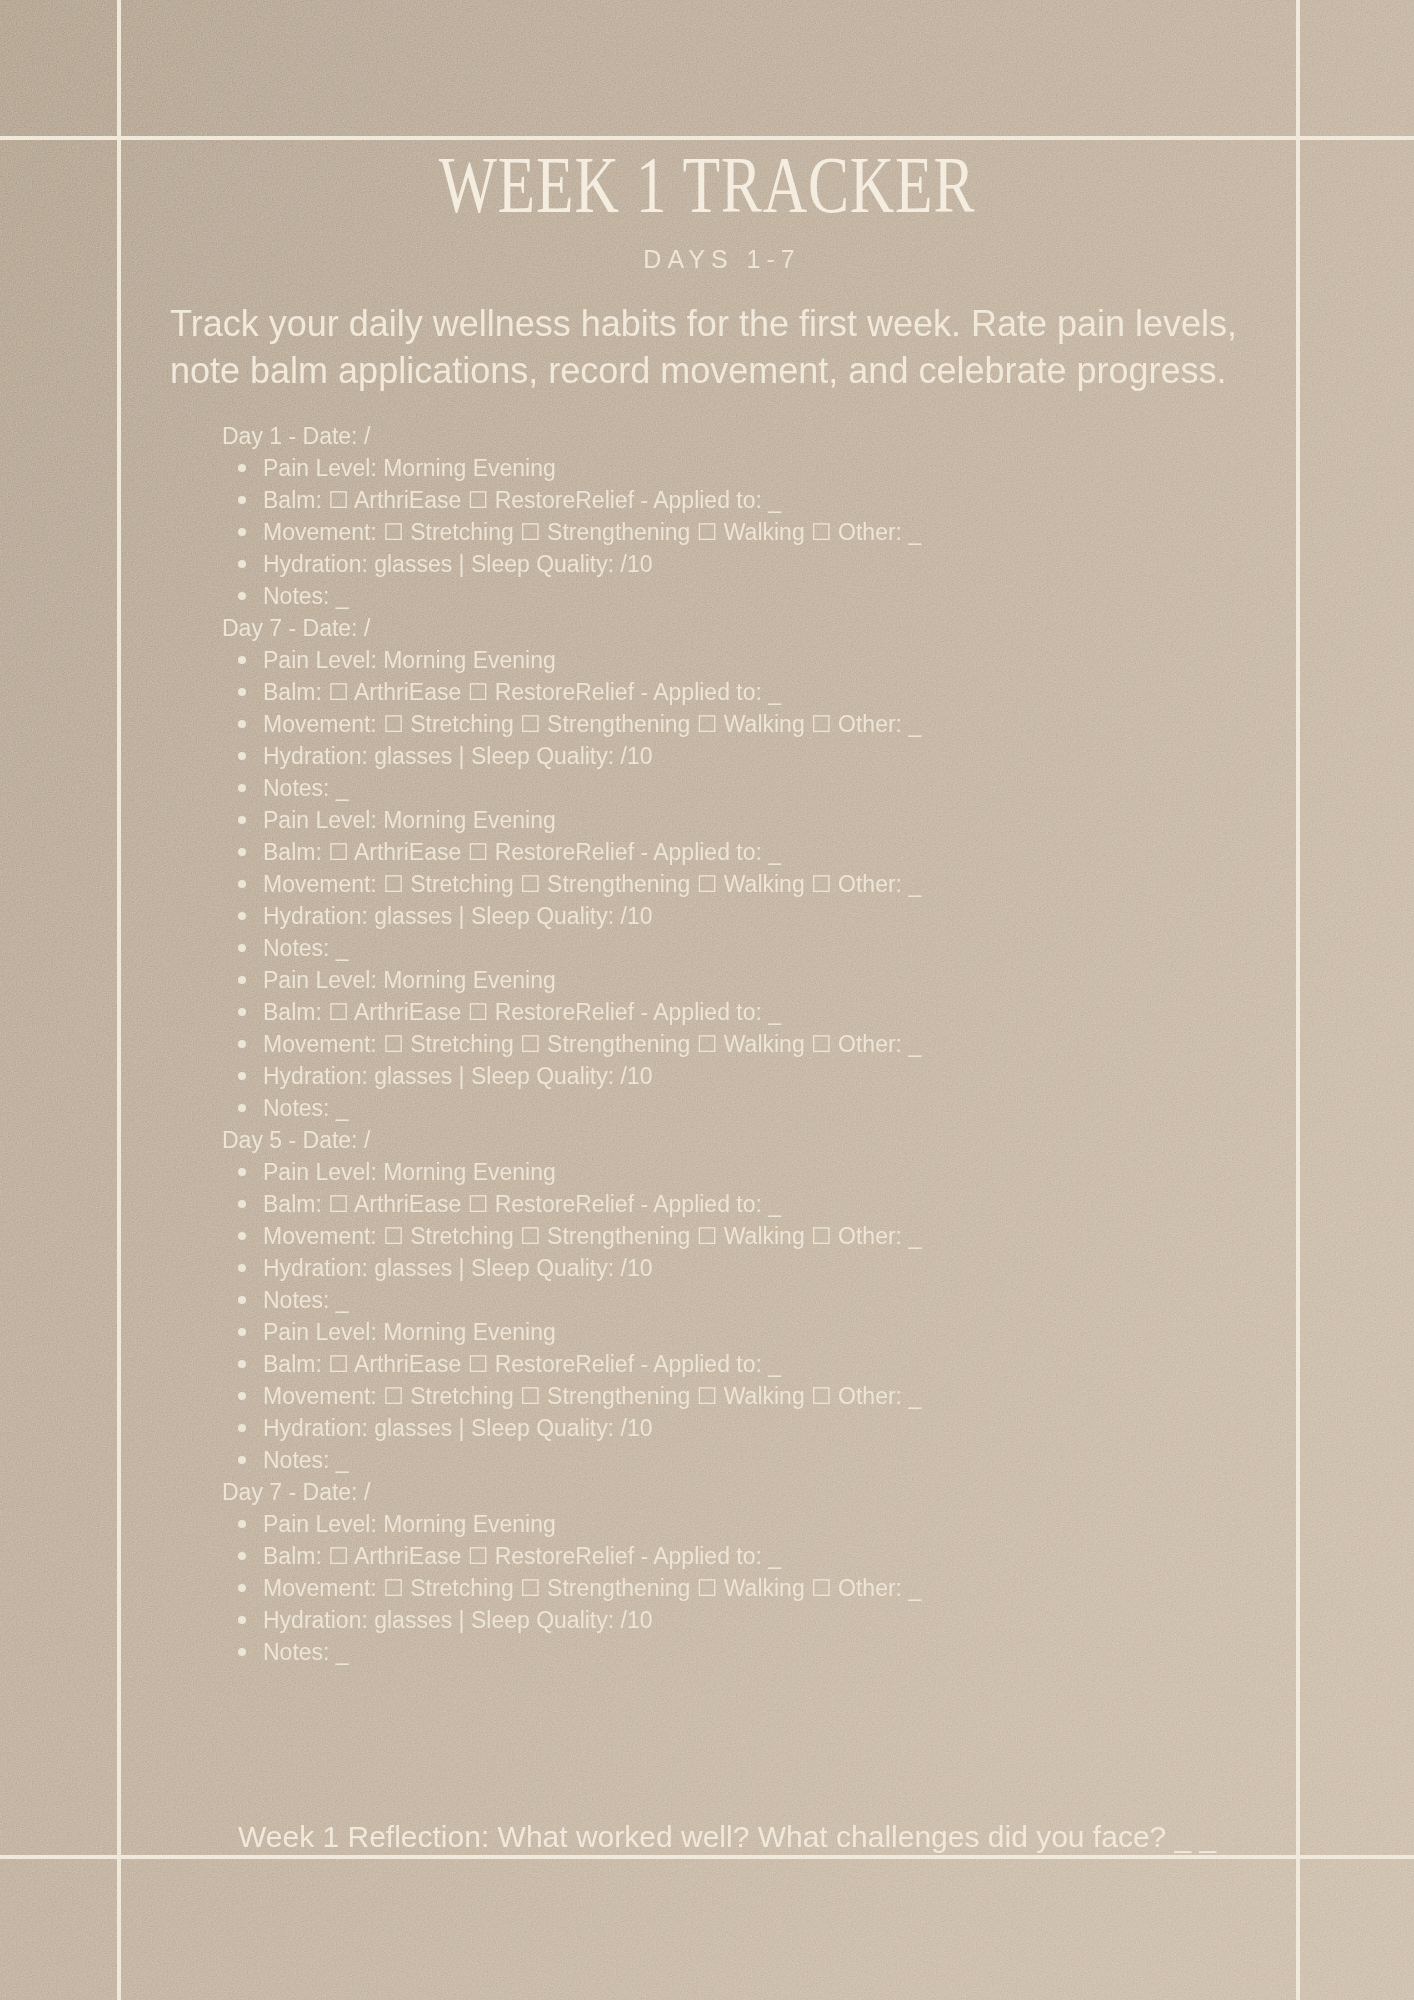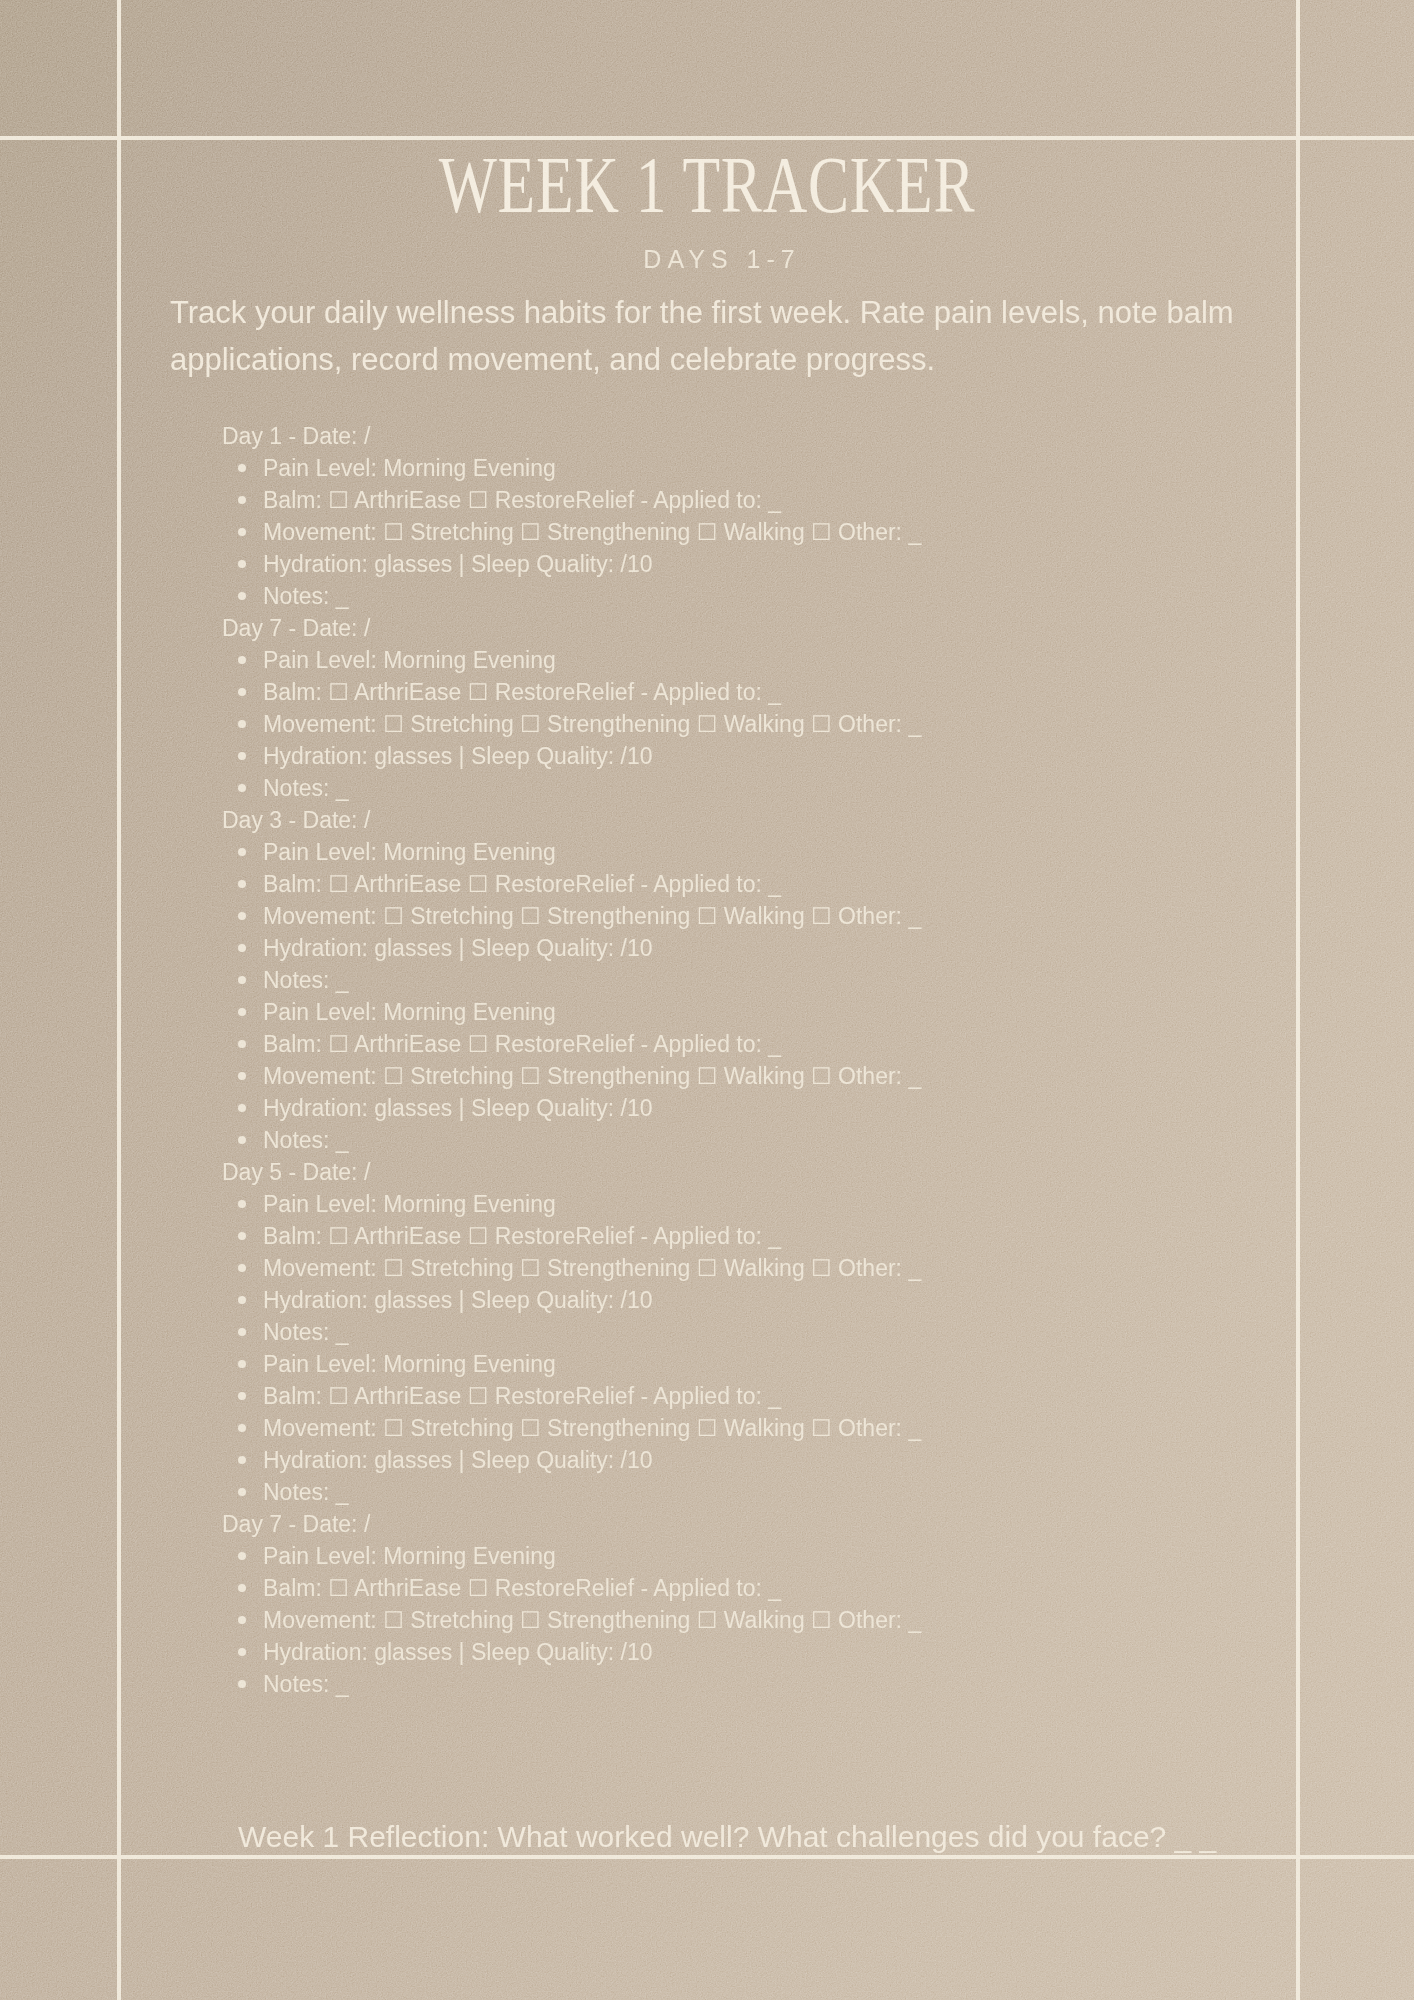--- a/index.html
+++ b/index.html
@@ -27,22 +27,22 @@
     text-align:center;font-family:"Liberation Serif",serif;font-weight:400;
     font-size:80px;line-height:80px;letter-spacing:1px;
     color:var(--title-color,#f1e8d7);transform:scaleX(.77);
   }
   .subtitle{
     position:absolute;z-index:3;top:246px;left:12px;width:1414px;
     text-align:center;font-size:25px;line-height:26px;
     letter-spacing:6px;text-indent:6px;color:var(--list-color,#e9dfcc);
   }
   .intro{
-    position:absolute;z-index:3;top:289px;left:170px;width:1080px;margin:0;
-    font-size:31px;line-height:47px;color:var(--body-color,#ede3d1);
+    position:absolute;z-index:3;top:300px;left:170px;width:1080px;margin:0;
+    font-size:36px;line-height:47px;color:var(--body-color,#ede3d1);
   }
   .days{
     position:absolute;z-index:3;top:420px;left:222px;width:1050px;
     font-size:23px;line-height:32px;color:var(--list-color,#e8decb);
   }
   .days .day-header{white-space:pre;}
   .days ul{list-style:none;margin:0;padding:0;}
   .days li{position:relative;padding-left:41px;white-space:pre;}
   .days li::before{
     content:"";position:absolute;left:16px;top:12px;width:8px;height:8px;
@@ -74,21 +74,20 @@
       <li>Notes: _</li>
     </ul>
     <div class="day-header">Day 7 - Date: /</div>
     <ul>
       <li>Pain Level: Morning Evening</li>
       <li>Balm: ☐ ArthriEase ☐ RestoreRelief - Applied to: _</li>
       <li>Movement: ☐ Stretching ☐ Strengthening ☐ Walking ☐ Other: _</li>
       <li>Hydration: glasses | Sleep Quality: /10</li>
       <li>Notes: _</li>
     </ul>
-    <div class="day-header">Day 3 - Date: /</div>
     <ul>
       <li>Pain Level: Morning Evening</li>
       <li>Balm: ☐ ArthriEase ☐ RestoreRelief - Applied to: _</li>
       <li>Movement: ☐ Stretching ☐ Strengthening ☐ Walking ☐ Other: _</li>
       <li>Hydration: glasses | Sleep Quality: /10</li>
       <li>Notes: _</li>
     </ul>
     <ul>
       <li>Pain Level: Morning Evening</li>
       <li>Balm: ☐ ArthriEase ☐ RestoreRelief - Applied to: _</li>

